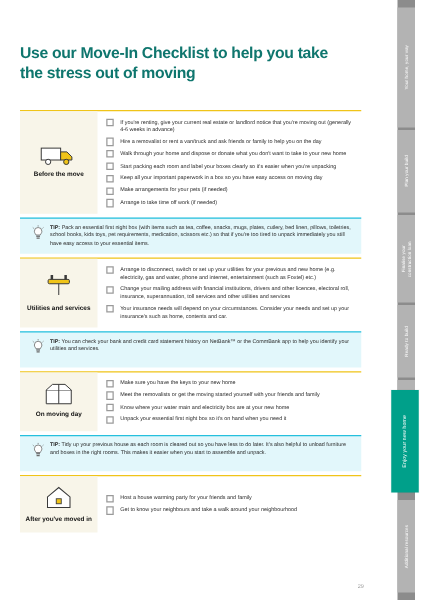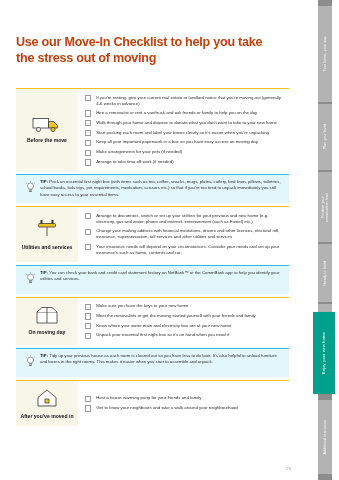--- a/index.html
+++ b/index.html
@@ -48,21 +48,21 @@
     box-shadow: 0 0 0 0.5px rgba(0,0,0,.05);
   }
 
   
   .title {
     position: absolute; left: 16px; top: 34px;
     width: 255px;
     font-size: 12.6px;
     font-weight: bold;
     line-height: 1.28;
-    color: #c2410c;
+    color: #0f766e;
     letter-spacing: -0.25px;
   }
 
   
   .content {
     position: absolute; left: 16px; top: 88px;
     width: 273px;
   }
 
   

